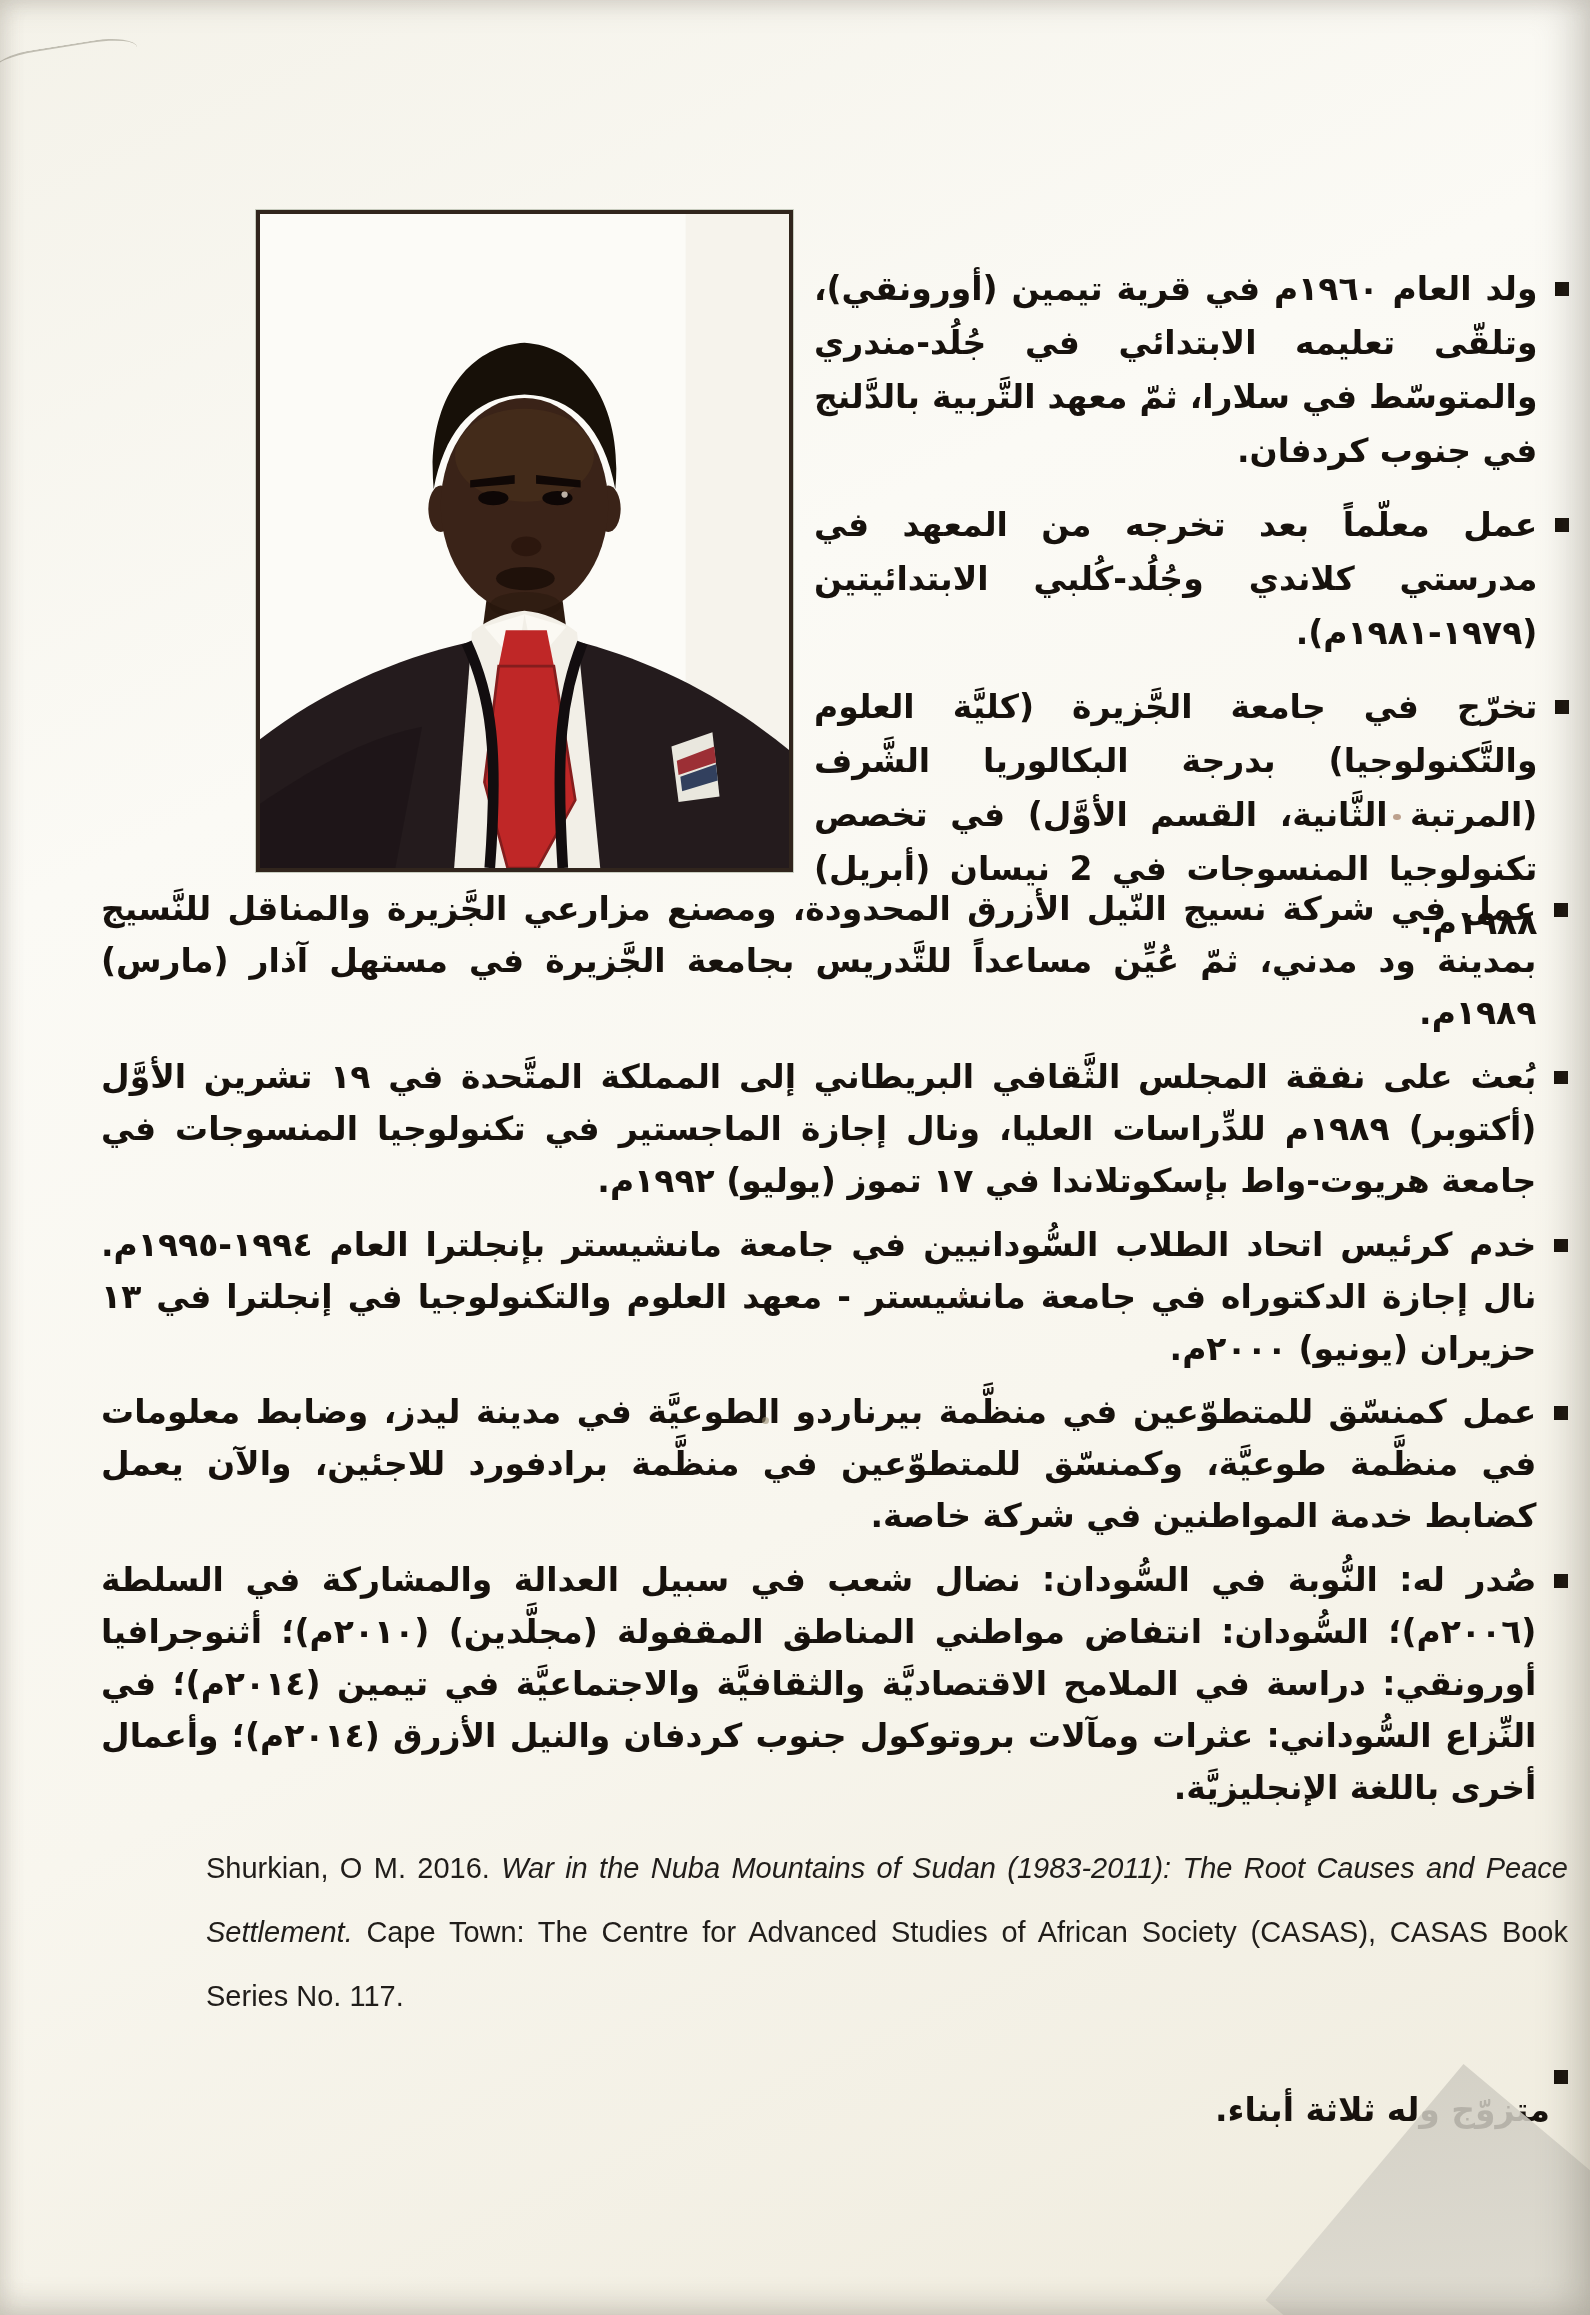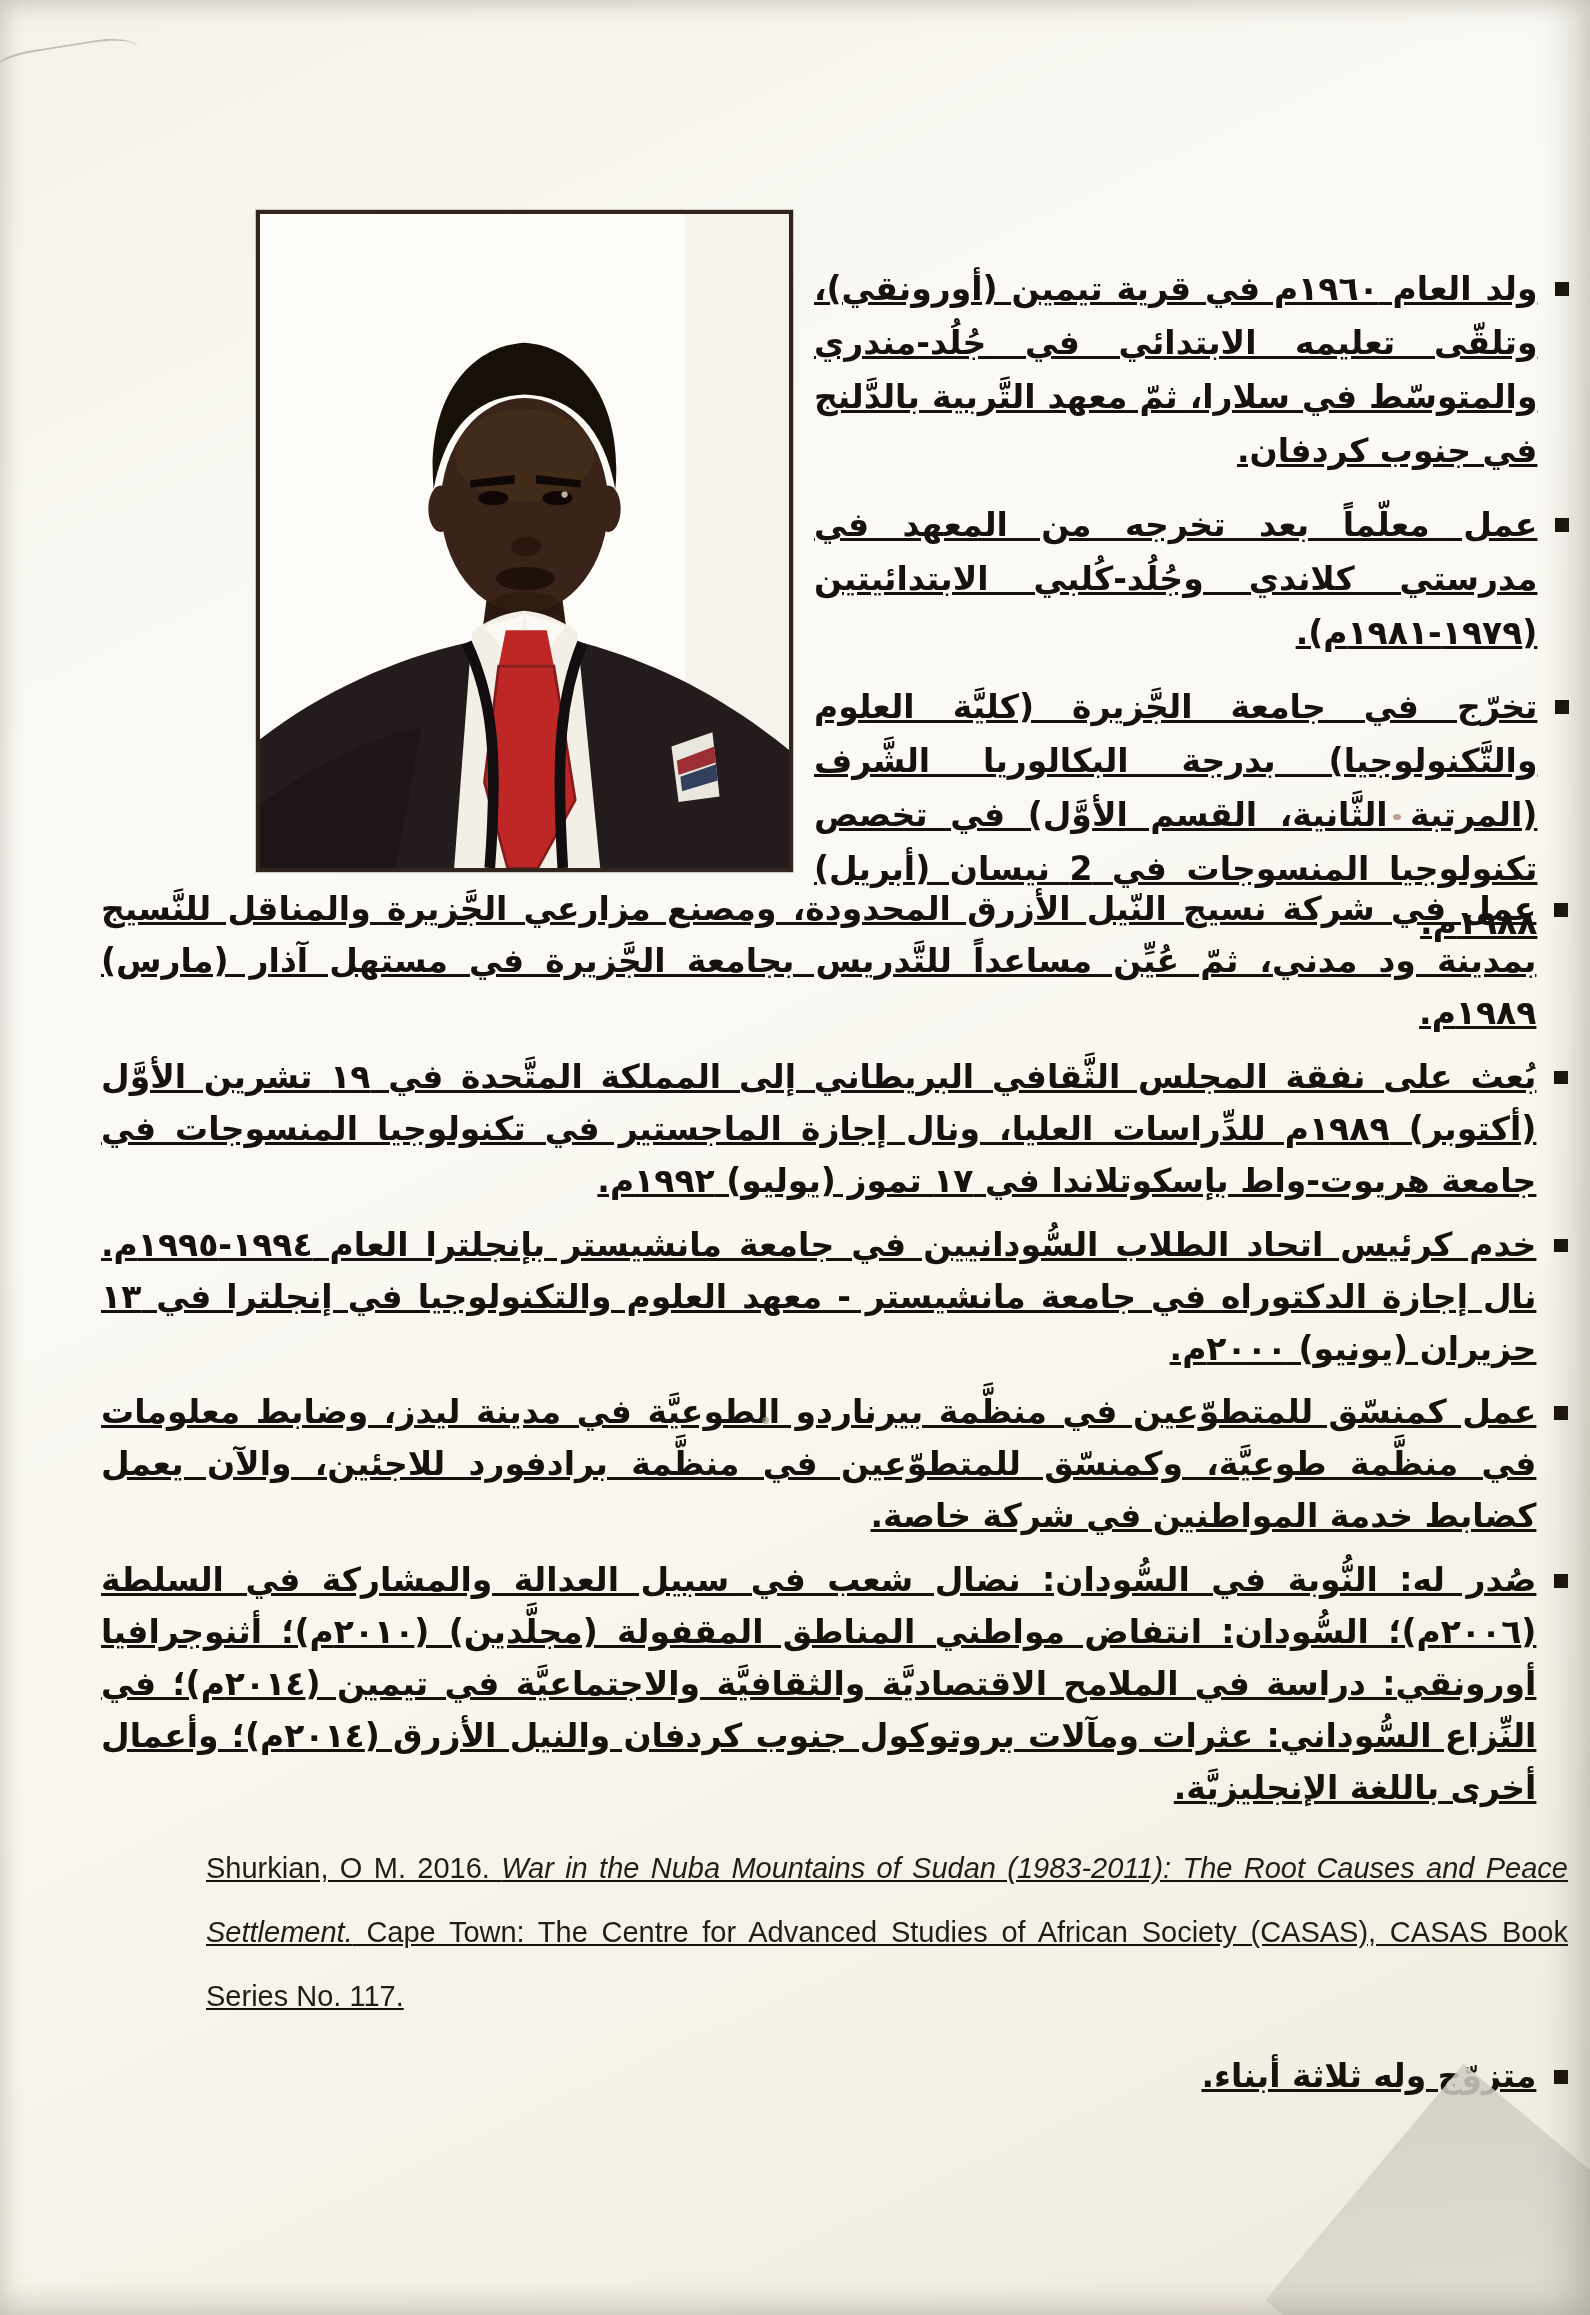--- a/index.html
+++ b/index.html
@@ -21,37 +21,37 @@
   .speck.c { left:959px; top:1294px; width:5.4px; height:5.4px; background:#b06a4a; opacity:.45; }
 
   .title { position:absolute; top:150px; right:175px; font-size:54px; font-weight:bold;
     direction:rtl; color:#120e0a; }
 
   .photo-frame { position:absolute; left:256px; top:210px; width:537px; height:662px;
     border:4.5px solid #31251d; background:#fcfbf7;
     box-shadow:0 0 0 0.9px rgba(70,90,55,.3); }
   .photo-frame svg { display:block; width:100%; height:100%; }
 
-  .arabic { direction:rtl; text-align:justify; font-weight:bold; color:#17120d;text-decoration:underline; }
+  .arabic { direction:rtl; text-align:justify; font-weight:bold; color:#17120d; }
   .side-col { position:absolute; left:814px; top:262px; width:755px; font-size:33px; line-height:54px; }
   .main-col { position:absolute; left:101px; top:883px; width:1467px; font-size:33px; line-height:52px; }
 
   .bullet { display:flex; margin-bottom:11.8px; }
   .side-col .bullet { margin-bottom:20px; }
   .bullet .sq { flex:0 0 13.6px; width:13.6px; height:13.6px; background:#161009; margin-top:20px; }
   .bullet .txt { flex:1; margin-right:18px; }
 
   .bullet-en { direction:ltr; display:flex; margin:22px 0 22px 83px;
     font-family:"Liberation Sans",sans-serif; font-weight:normal;
     font-size:29px; line-height:64px; color:#201d1a; }
   .bullet-en .sq { margin-top:23.5px; }
   .bullet-en .txt { flex:1; margin:0 0 0 22px; text-align:justify; }
   .bullet-en .it { font-style:italic; }
 
-  .final { margin-top:12.7px; }
+  .final { margin-top:12.7px;flex-direction:column; }
 </style>
 </head>
 <body>
 
 <div class="page">
 
   <div class="crease"></div>
 
 
   <div class="photo-frame">

